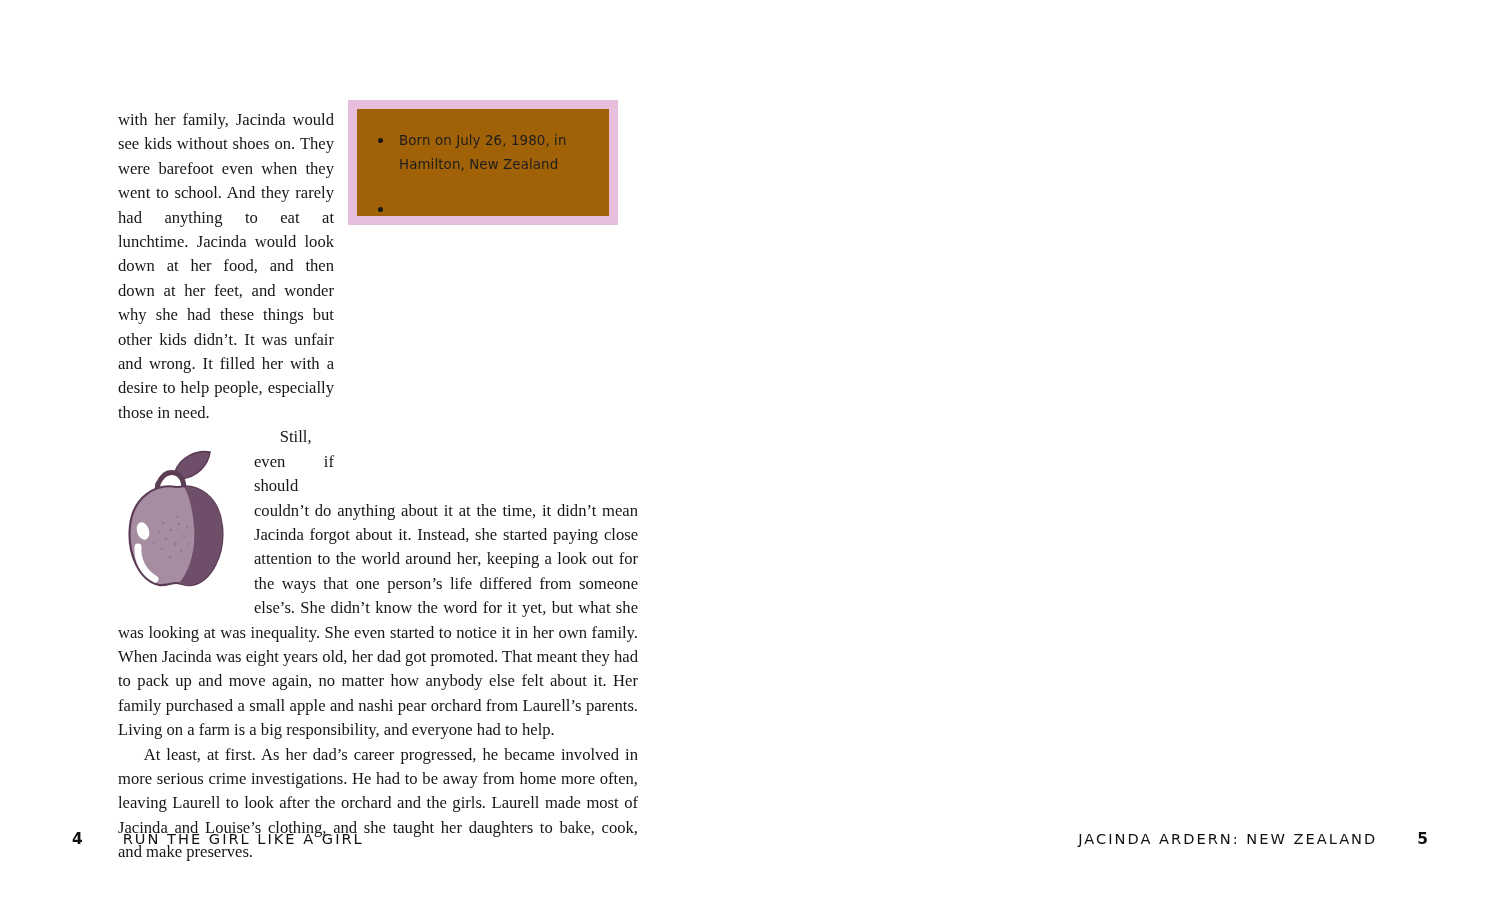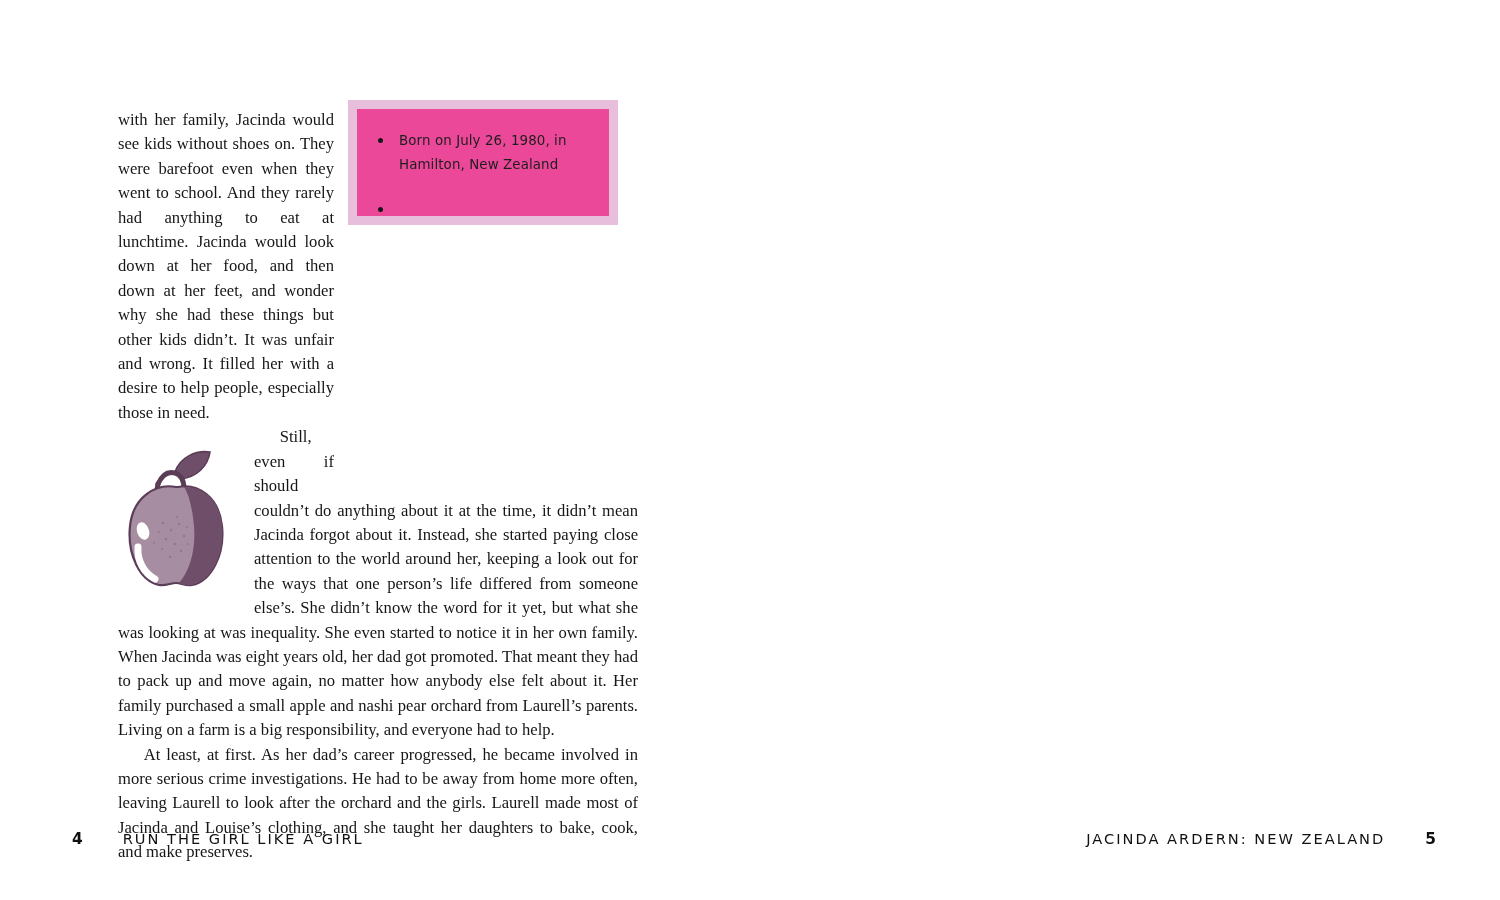--- a/index.html
+++ b/index.html
@@ -62,21 +62,21 @@
     float: left;
     width: 118px;
     height: 170px;
     margin: 6px 18px 4px 0px;
   }
 
   
   .callout {
     box-sizing: border-box;
     width: 270px;
-    background: #ec4899;
+    background: #a16207;
     border: 9px solid #e7bedc;
     padding: 20px 16px 18px 8px;
   }
   .callout ul {
     list-style: none;
     margin: 0;
     padding: 0;
   }
   .callout li {
     position: relative;
@@ -107,21 +107,21 @@
     bottom: 52px;
     font-family: "DejaVu Sans", "Liberation Sans", sans-serif;
     font-size: 14.6px;
     letter-spacing: 2.0px;
     color: #111111;
     display: flex;
     align-items: baseline;
     white-space: nowrap;
   }
   .footer-left  { left: 72px; }
-  .footer-right { right: 64px; }
+  .footer-right { right: 72px; }
   .folio {
     font-weight: bold;
     font-size: 15.4px;
     letter-spacing: 0;
   }
   .footer-left  .folio { margin-right: 40px; }
   .footer-right .folio { margin-left: 40px; }
 
   svg { display: block; }
 </style>

